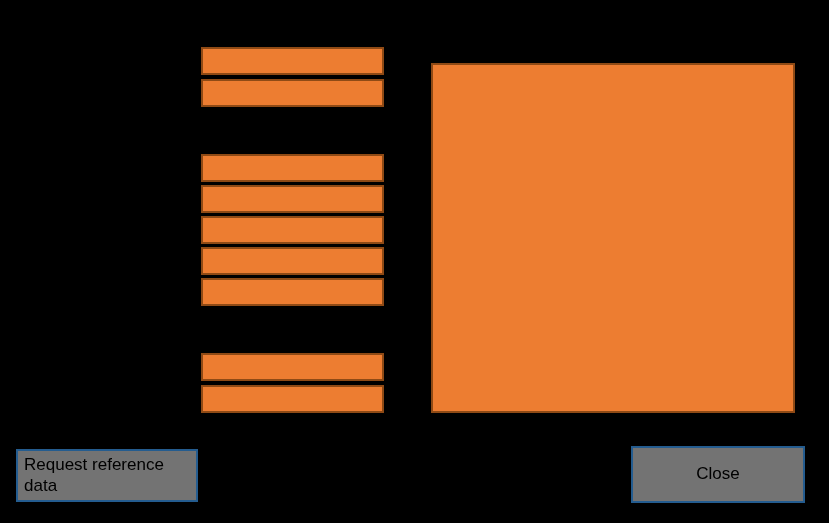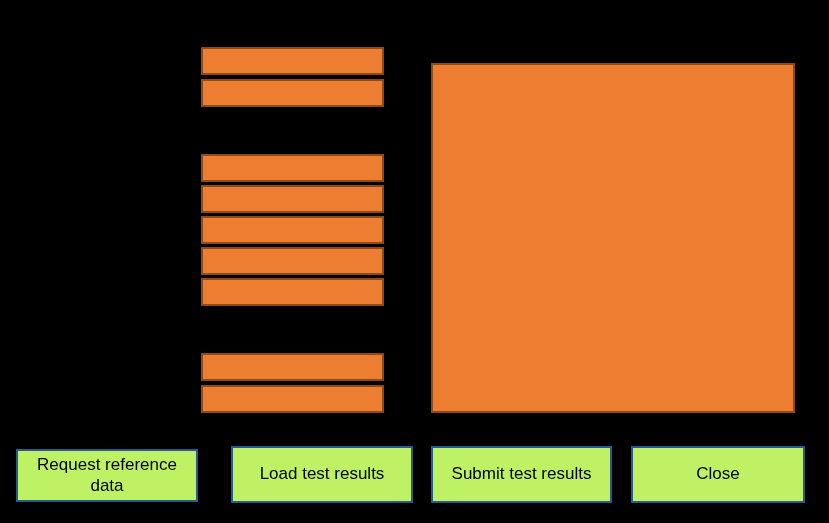--- a/index.html
+++ b/index.html
@@ -44,27 +44,27 @@
     background: #ED7D31;
     border: 2px solid #8F4A15;
     box-sizing: border-box;
   }
 
   
   .action-button {
     position: absolute;
     top: 446px;
     height: 57px;
-    background: #bef264;
+    background: #737373;
     border: 2px solid #245C8F;
     box-sizing: border-box;
     display: flex;
     align-items: center;
     justify-content: center;
-    text-align: center;
+    text-align: left;
     color: #000000;
     font-size: 17px;
     line-height: 1.22;
     cursor: pointer;
     padding: 0 6px;
   }
   #btn-request { left: 16px;  width: 182px; top: 449px; height: 53px; }
   #btn-load    { left: 231px; width: 182px; }
   #btn-submit  { left: 431px; width: 181px; }
   #btn-close   { left: 631px; width: 174px; }
@@ -91,25 +91,19 @@
       <div class="field-bar"></div>
       <div class="field-bar"></div>
     </div>
 
   <div id="results-panel"></div>
 
   <div id="btn-request" class="action-button">
     <span>Request reference data</span>
   </div>
 
-  <div id="btn-load" class="action-button">
-    <span>Load test results</span>
-  </div>
 
-  <div id="btn-submit" class="action-button">
-    <span>Submit test results</span>
-  </div>
 
   <div id="btn-close" class="action-button">
     <span>Close</span>
   </div>
 
 </div>
 
 </body></html>

